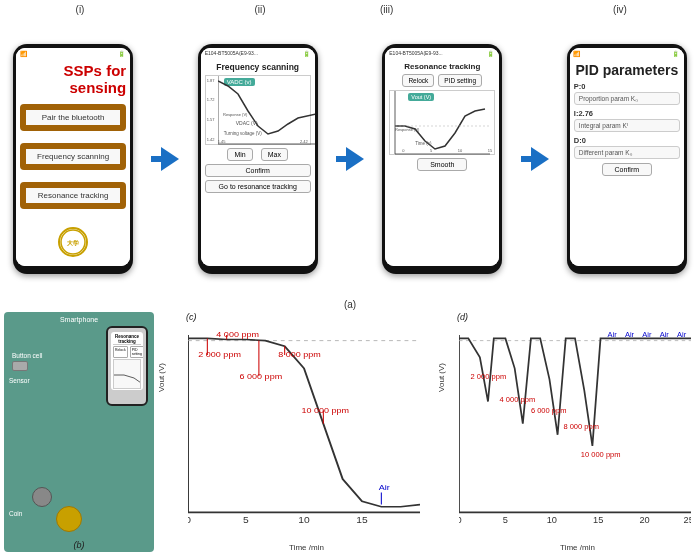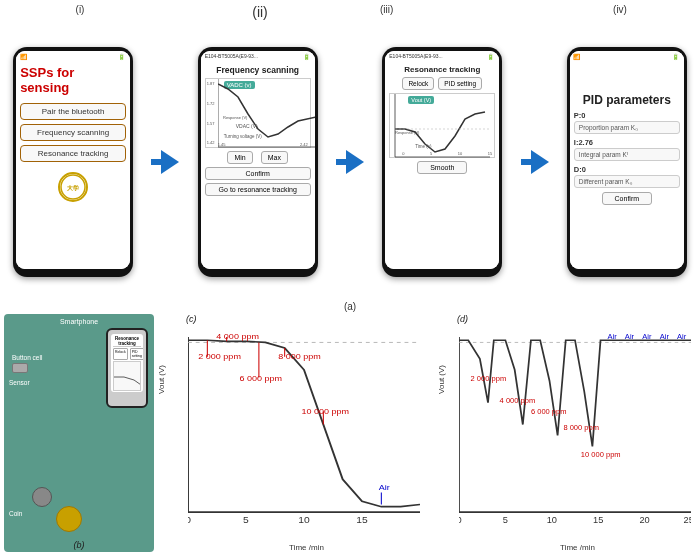--- a/index.html
+++ b/index.html
@@ -71,35 +71,35 @@
     .phone-content {
       flex: 1;
       background: #fff;
       display: flex;
       flex-direction: column;
       padding: 4px;
     }
 
     
     .p1-title {
-      font-size: 13px;
+      font-size: 15px;
       font-weight: bold;
       color: #c00;
-      text-align: left;
+      text-align: right;
       margin-bottom: 8px;
     }
 
     .p1-btn {
-      border: 1px solid #a16207;
+      border: 6px solid #a16207;
       border-radius: 4px;
       text-align: center;
       padding: 3px 2px;
       font-size: 8px;
       color: #333;
-      margin-bottom: 4px;
+      margin-bottom: 12px;
       background: #f8f8f8;
     }
 
     .p1-logo {
       width: 30px;
       height: 30px;
       border-radius: 50%;
       border: 2px solid #c8a000;
       margin: 6px auto 0 auto;
       display: flex;
@@ -238,26 +238,25 @@
       border-radius: 3px;
       padding: 2px 4px;
       font-size: 7px;
       background: #f8f8f8;
       margin: 0 auto;
       width: 50px;
     }
 
     
     .p4-title {
-      font-size: 12px;
+      font-size: 14px;
       font-weight: bold;
       text-align: center;
       color: #222;
       margin-bottom: 4px;
-      margin-top: 28px;
     }
 
     .p4-param {
       font-size: 7.5px;
       font-weight: bold;
       color: #333;
       margin-bottom: 1px;
     }
 
     .p4-input {
@@ -348,21 +347,21 @@
     }
   </style>
 </head>
 <body>
 
 <div class="main-container">
 
   <div style="display:flex; flex-direction:row; justify-content:space-around; padding: 4px 10px 0 10px;">
     <div style="width:120px; text-align:center; font-size:10px; color:#333;">(i)</div>
     <div style="width:20px;"></div>
-    <div style="width:120px; text-align:center; font-size:14px; color:#333;">(ii)</div>
+    <div style="width:120px; text-align:center; font-size:10px; color:#333;">(ii)</div>
     <div style="width:20px;"></div>
     <div style="width:120px; font-size:10px; color:#333;">(iii)</div>
     <div style="width:20px;"></div>
     <div style="width:120px; text-align:center; font-size:10px; color:#333;">(iv)</div>
   </div>
 
   <div class="top-row">
 
     <div class="phone-wrapper">
       <div class="phone-frame">

